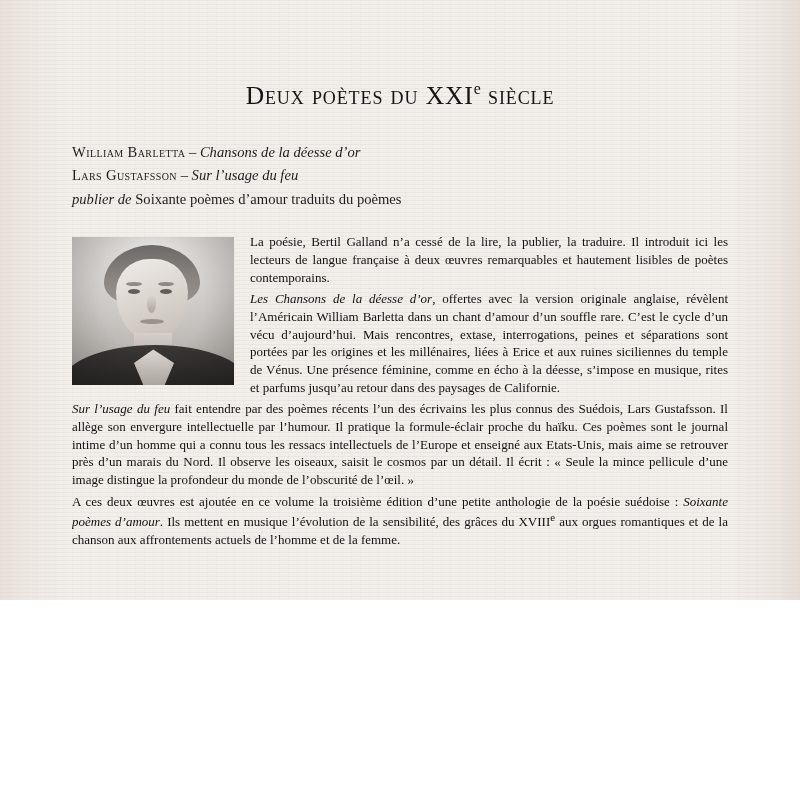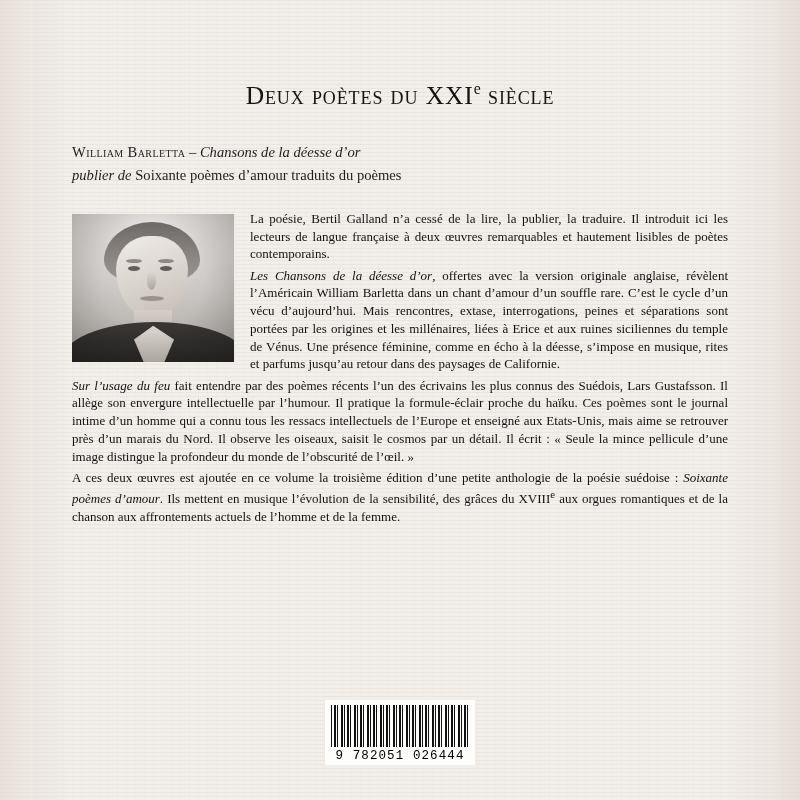--- a/index.html
+++ b/index.html
@@ -10,21 +10,21 @@
   body {
     width: 800px;
     height: 800px;
     font-family: "Liberation Serif", serif;
     color: #1b1b1b;
   }
 
   .page {
     position: relative;
     width: 800px;
-    height: 800px;
+    height: 600px;
     box-sizing: border-box;
     background-color: #f2eeea;
     
     background-image:
       repeating-linear-gradient(
         to bottom,
         rgba(0,0,0,0.035) 0px,
         rgba(0,0,0,0.035) 1px,
         rgba(255,255,255,0) 1px,
         rgba(255,255,255,0) 4px
@@ -245,20 +245,23 @@
 <div class="page">
   <div class="content">
 
     <h1 class="title"><span>Deux poètes du XXI</span><span class="sup">e</span><span> siècle</span></h1>
 
     <div class="authors">
       <div>
         <span class="sc">William Barletta</span><span class="dash"> – </span><span class="it">Chansons de la déesse d’or</span>
       </div>
       <div>
+        <span class="sc">Lars Gustafsson</span><span class="dash"> – </span><span class="it">Sur l’usage du feu</span>
+      </div>
+      <div>
         <span class="it">publier de</span><span> Soixante poèmes d’amour traduits du poèmes</span>
       </div>
     </div>
 
     <div class="body-block">
 
       <div class="portrait">
         <div class="bg"></div>
         <div class="hair"></div>
         <div class="face"></div>

